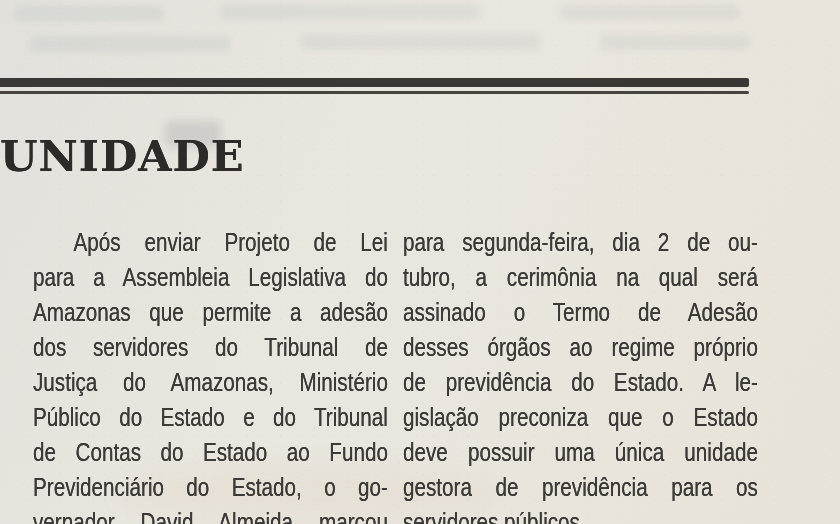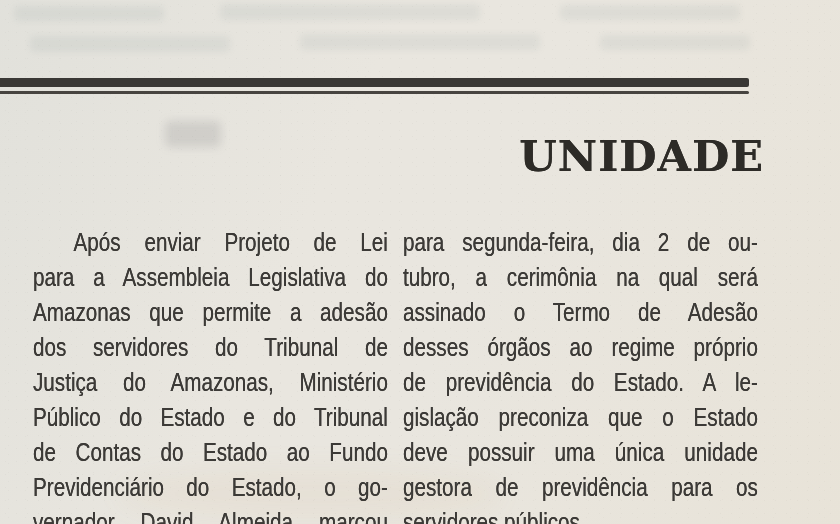--- a/index.html
+++ b/index.html
@@ -38,28 +38,27 @@
 
   
   .rule-wrap { position: absolute; left: 0; top: 78px; width: 749px; }
   .rule-thick { height: 9px;  background: #3a3835; border-radius: 0 2px 2px 0; }
   .rule-thin  { height: 3px;  background: #474440; margin-top: 4px; border-radius: 0 2px 2px 0; }
 
   
   .headline {
     position: absolute;
     left: 0; top: 131px; width: 748px;
-    text-align: right;
+    text-align: left;
     font-family: "DejaVu Serif", serif;
     font-weight: bold;
     font-size: 43px;
     letter-spacing: 1px;
     color: #2d2b27;
     text-shadow: 0 0 0.5px #2d2b27;
-    padding-left: 16px;
   }
 
   
   .columns {
     position: absolute;
     left: 33px; top: 190px;
     width: 742px;
     display: flex;
     gap: 15px;
     margin-top: 35px;

